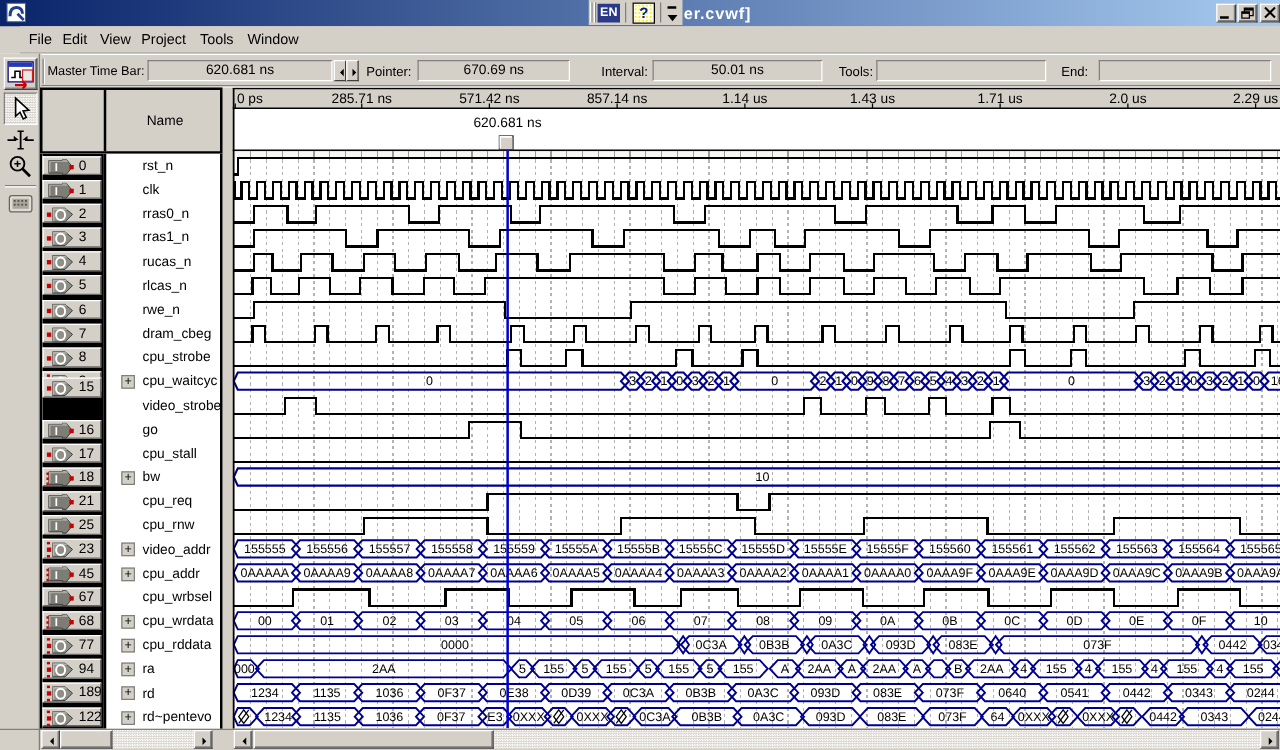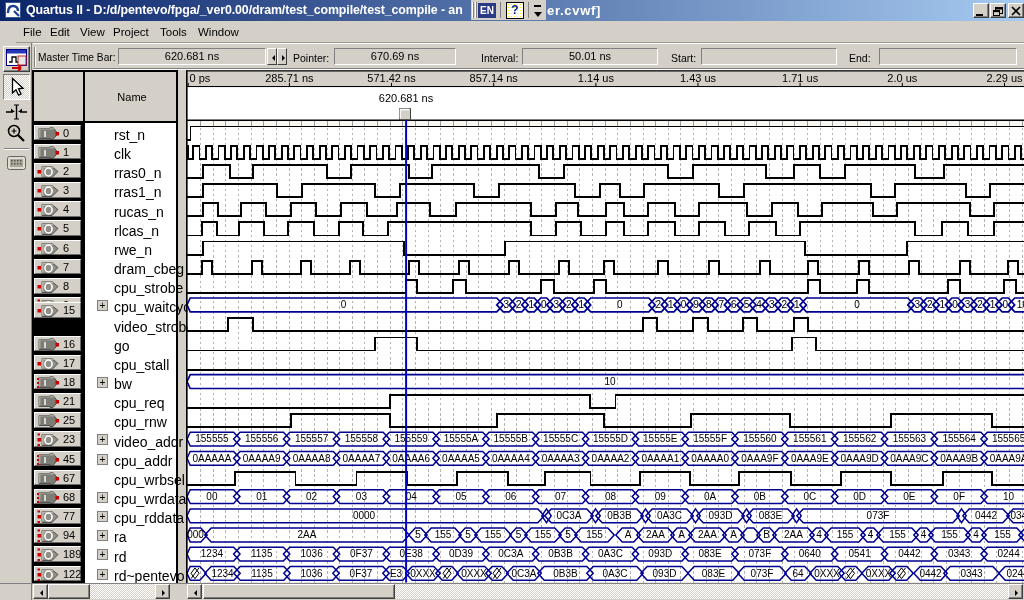--- a/index.html
+++ b/index.html
@@ -39,41 +39,40 @@
 #namehdr .nlab { position:absolute; left:52px; top:19px; width:92px; text-align:center; font-size:11px; }
 #namesbody { position:absolute; left:32px; top:123px; width:146px; height:460px;
   border-left:2px solid #000; border-right:2px solid #000; background:#fff; overflow:hidden; }
 #iconcol { position:absolute; left:0px; top:0px; width:49px; height:460px; background:#000; }
 #coldiv { position:absolute; left:49px; top:0; width:2px; height:460px; background:#000; }
 .pinbtn { position:absolute; left:34px; width:47px; height:15.5px; background:#d4d0c8;
   border:1px solid; border-color:#fff #6a6a6a #6a6a6a #fff; }
 .pnum { position:absolute; left:28px; top:1px; font-size:11px; color:#000; }
 .plus { position:absolute; left:97px; width:11px; height:11px; background:#d4d0c8;
   border:1px solid #808080; font-size:10px; line-height:9px; text-align:center; color:#000; }
-.sname { position:absolute; left:114px; font-size:14px; color:#000; white-space:nowrap; }
+.sname { position:absolute; left:114px; font-size:11px; color:#000; white-space:nowrap; }
 #wavesvg { position:absolute; left:186px; top:70px; }
 #botline { position:absolute; left:0; top:583px; width:1024px; height:1px; background:#808080; }
 .sbar { position:absolute; top:584px; height:15px;
   background:repeating-conic-gradient(#fff 0% 25%, #d4d0c8 0% 50%); background-size:2px 2px; }
 .sbtn { position:absolute; top:0; width:15px; height:15px; background:#d4d0c8;
   border:1px solid; border-color:#fff #404040 #404040 #fff; box-shadow:inset -1px -1px 0 #808080; }
 .sthumb { position:absolute; top:0; height:15px; background:#d4d0c8;
   border:1px solid; border-color:#fff #404040 #404040 #fff; box-shadow:inset -1px -1px 0 #808080; }
 .arr { position:absolute; left:4px; top:4.5px; width:0; height:0; border:3.5px solid transparent; }
 .arrL { border-right-color:#000; left:2.5px; }
 .arrR { border-left-color:#000; left:6px; }
 </style></head>
 <body>
 <div id="titlebar">
  <svg class="abs" style="left:5px;top:2px" width="16" height="16" viewBox="0 0 16 16">
    <rect x="0.5" y="0.5" width="15" height="15" fill="#fff" stroke="#365a8c"></rect>
    <path d="M3 11 Q3 4 8 4 Q13 4 13 9" fill="none" stroke="#1c3f94" stroke-width="2.4"></path>
    <path d="M9 9 L14 14" stroke="#1c3f94" stroke-width="2.2"></path>
  </svg>
- <div id="title1">Quartus II - D:/d/pentevo/fpga/_ver0.00/dram/test_compile/test_compile - an</div>
  <div id="title2">er.cvwf]</div>
  <div class="winbtn" style="left:973px"><svg width="14" height="13">
         <rect x="2" y="9" width="7" height="2" fill="#000"></rect>
       </svg></div>
  <div class="winbtn" style="left:990px"><svg width="14" height="13">
         <rect x="4.5" y="2.5" width="7" height="6" fill="none" stroke="#000"></rect>
         <rect x="4.5" y="2.5" width="7" height="2" fill="#000"></rect>
         <rect x="2.5" y="5.5" width="6" height="5" fill="#d4d0c8" stroke="#000"></rect>
         <rect x="2.5" y="5.5" width="6" height="1.6" fill="#000"></rect>
       </svg></div>
@@ -106,21 +105,21 @@
  <div class="spin" style="left:267px">
       <i style="border-right-color:#000;left:1px"></i>
     </div>
  <div class="spin" style="left:277px">
       <i style="border-left-color:#000;left:4px"></i>
     </div>
  <span class="tlab" style="left:293px">Pointer:</span>
  <div class="tfield" style="left:334px;width:122px">670.69 ns</div>
  <span class="tlab" style="left:481px">Interval:</span>
  <div class="tfield" style="left:522px;width:136px">50.01 ns</div>
- <span class="tlab" style="left:671px">Start:</span>
+ <span class="tlab" style="left:671px">Tools:</span>
  <div class="tfield" style="left:701px;width:136px"></div>
  <span class="tlab" style="left:849px">End:</span>
  <div class="tfield" style="left:879px;width:138px"></div>
 </div>
 <div id="palette">
  <div class="abs" style="left:31px;top:0;width:1px;height:557px;background:#808080"></div>
  <div class="palbtn" style="top:3px">
   <svg width="25" height="24" viewBox="0 0 25 24">
     <rect x="2.5" y="2.5" width="20" height="16" fill="#fff" stroke="#000080"></rect>
     <rect x="3" y="3" width="19" height="3.5" fill="#2438b8"></rect>

